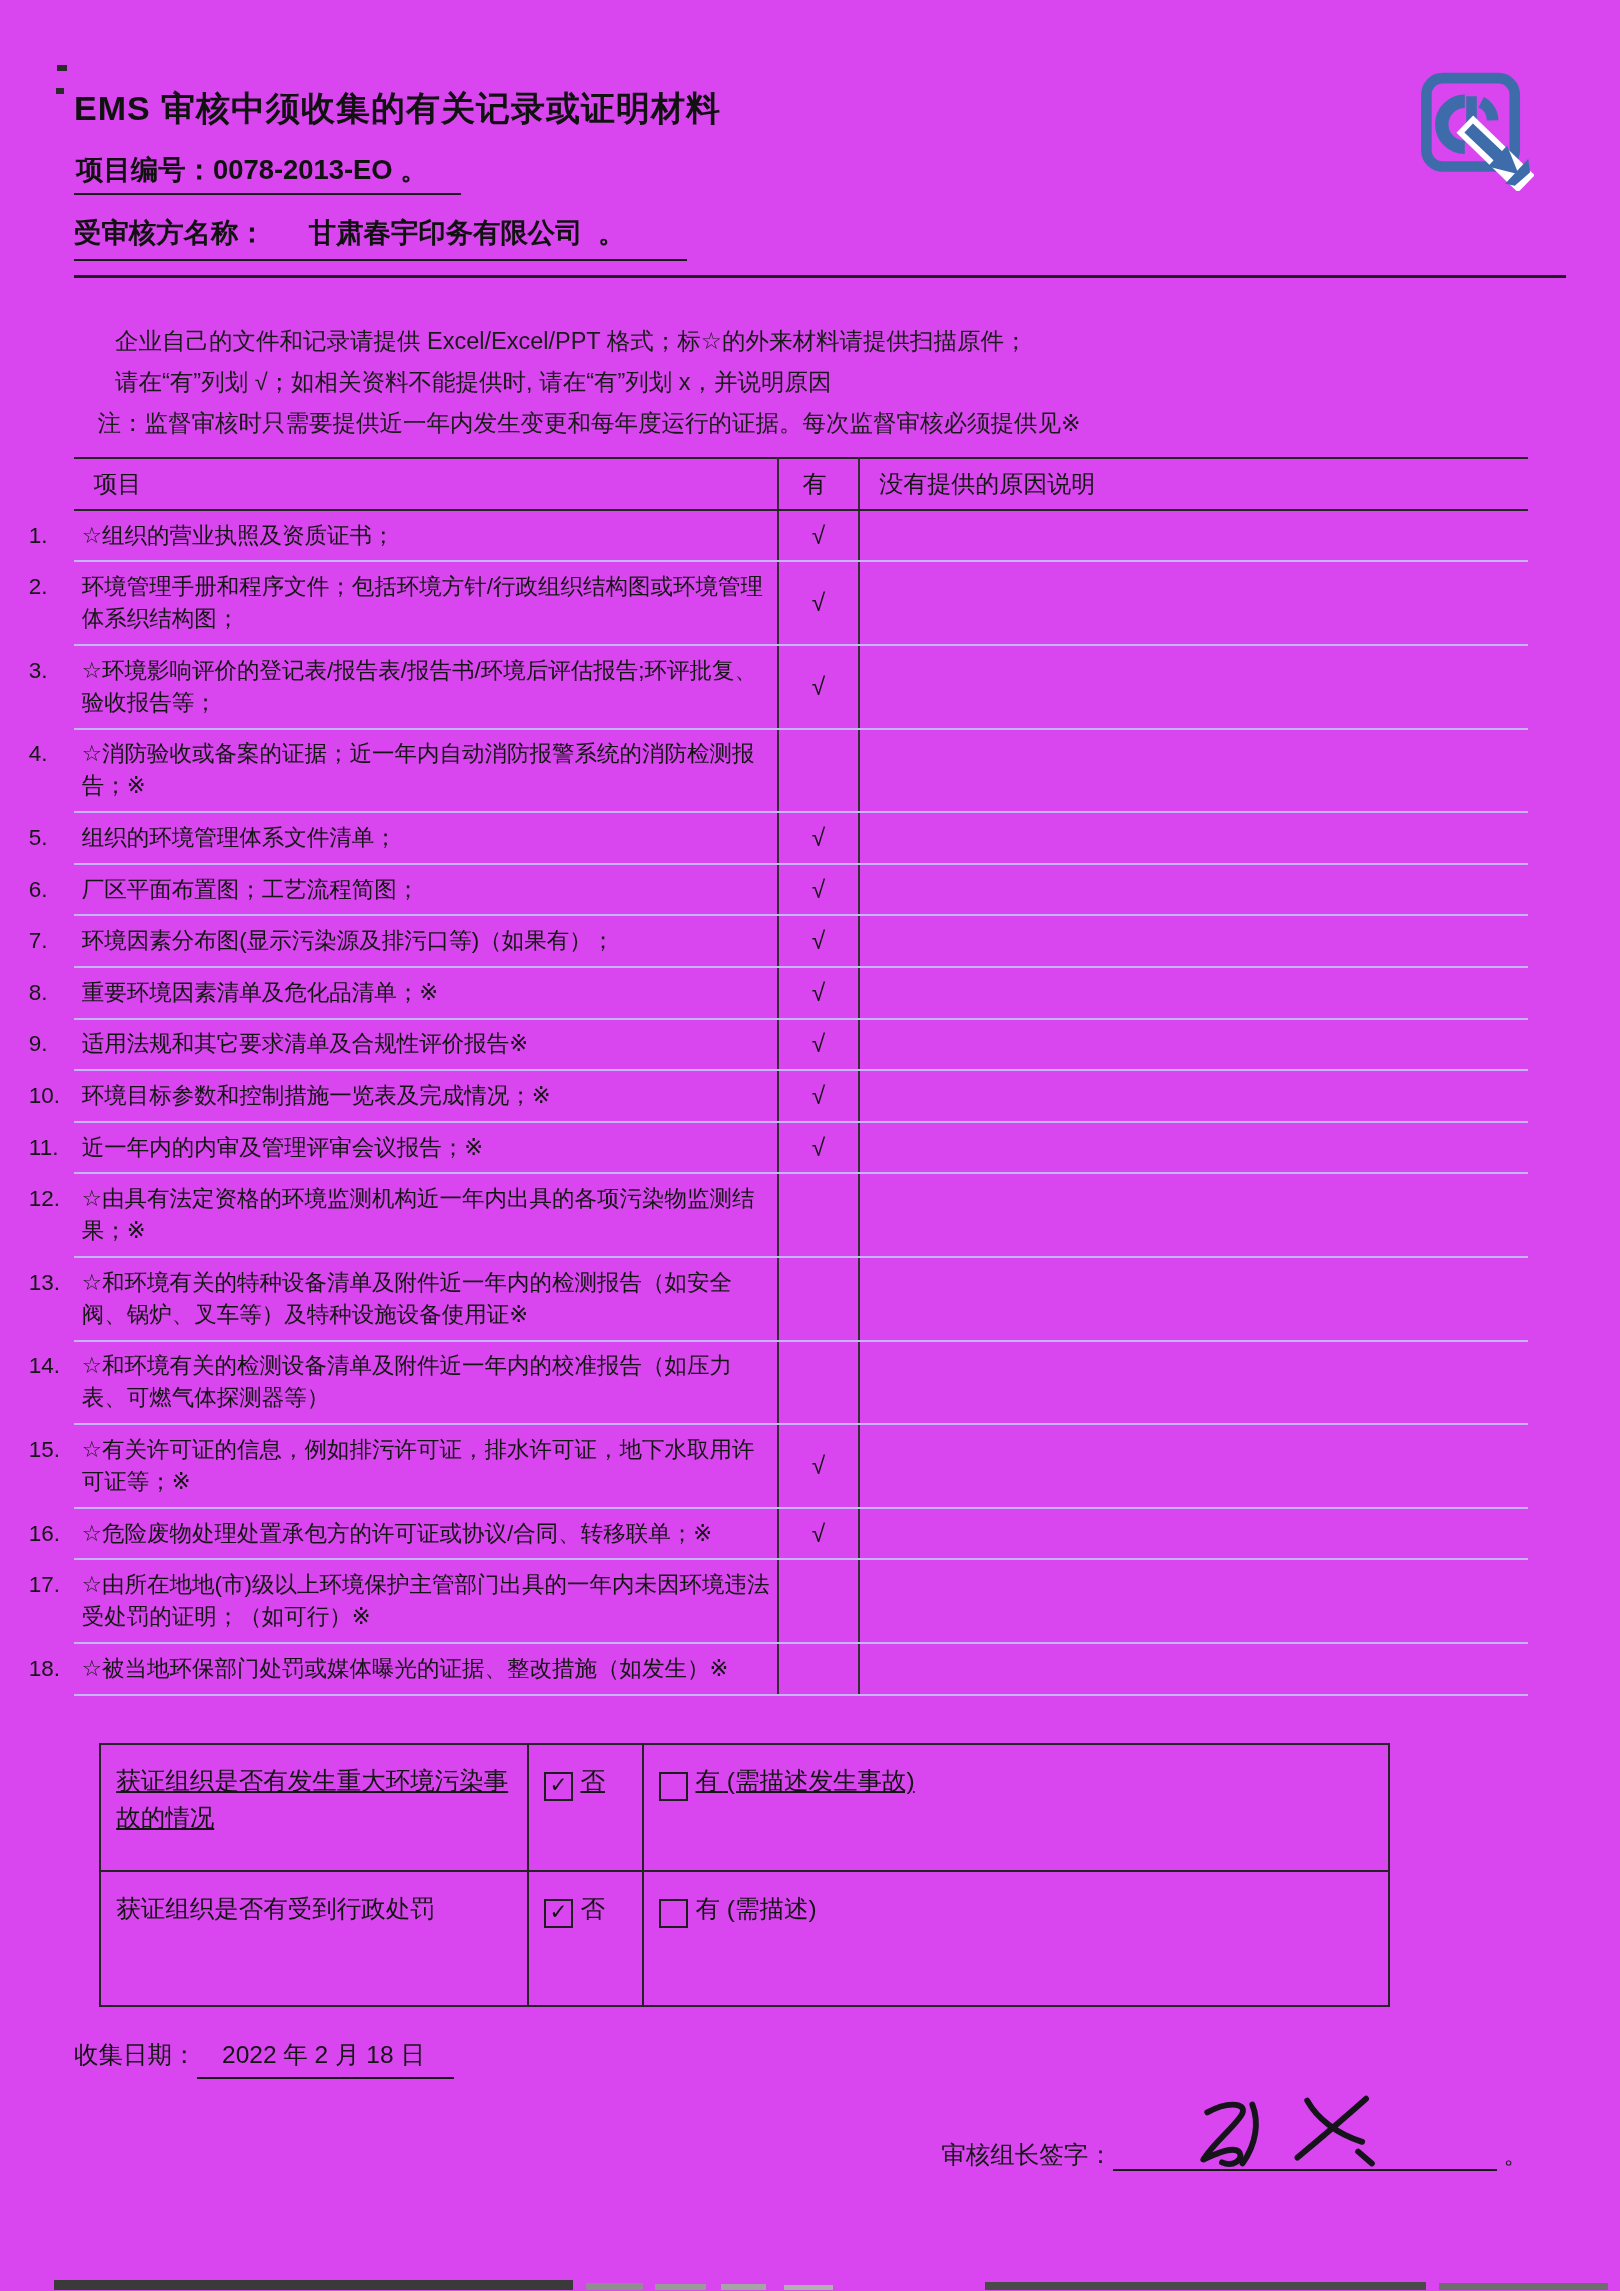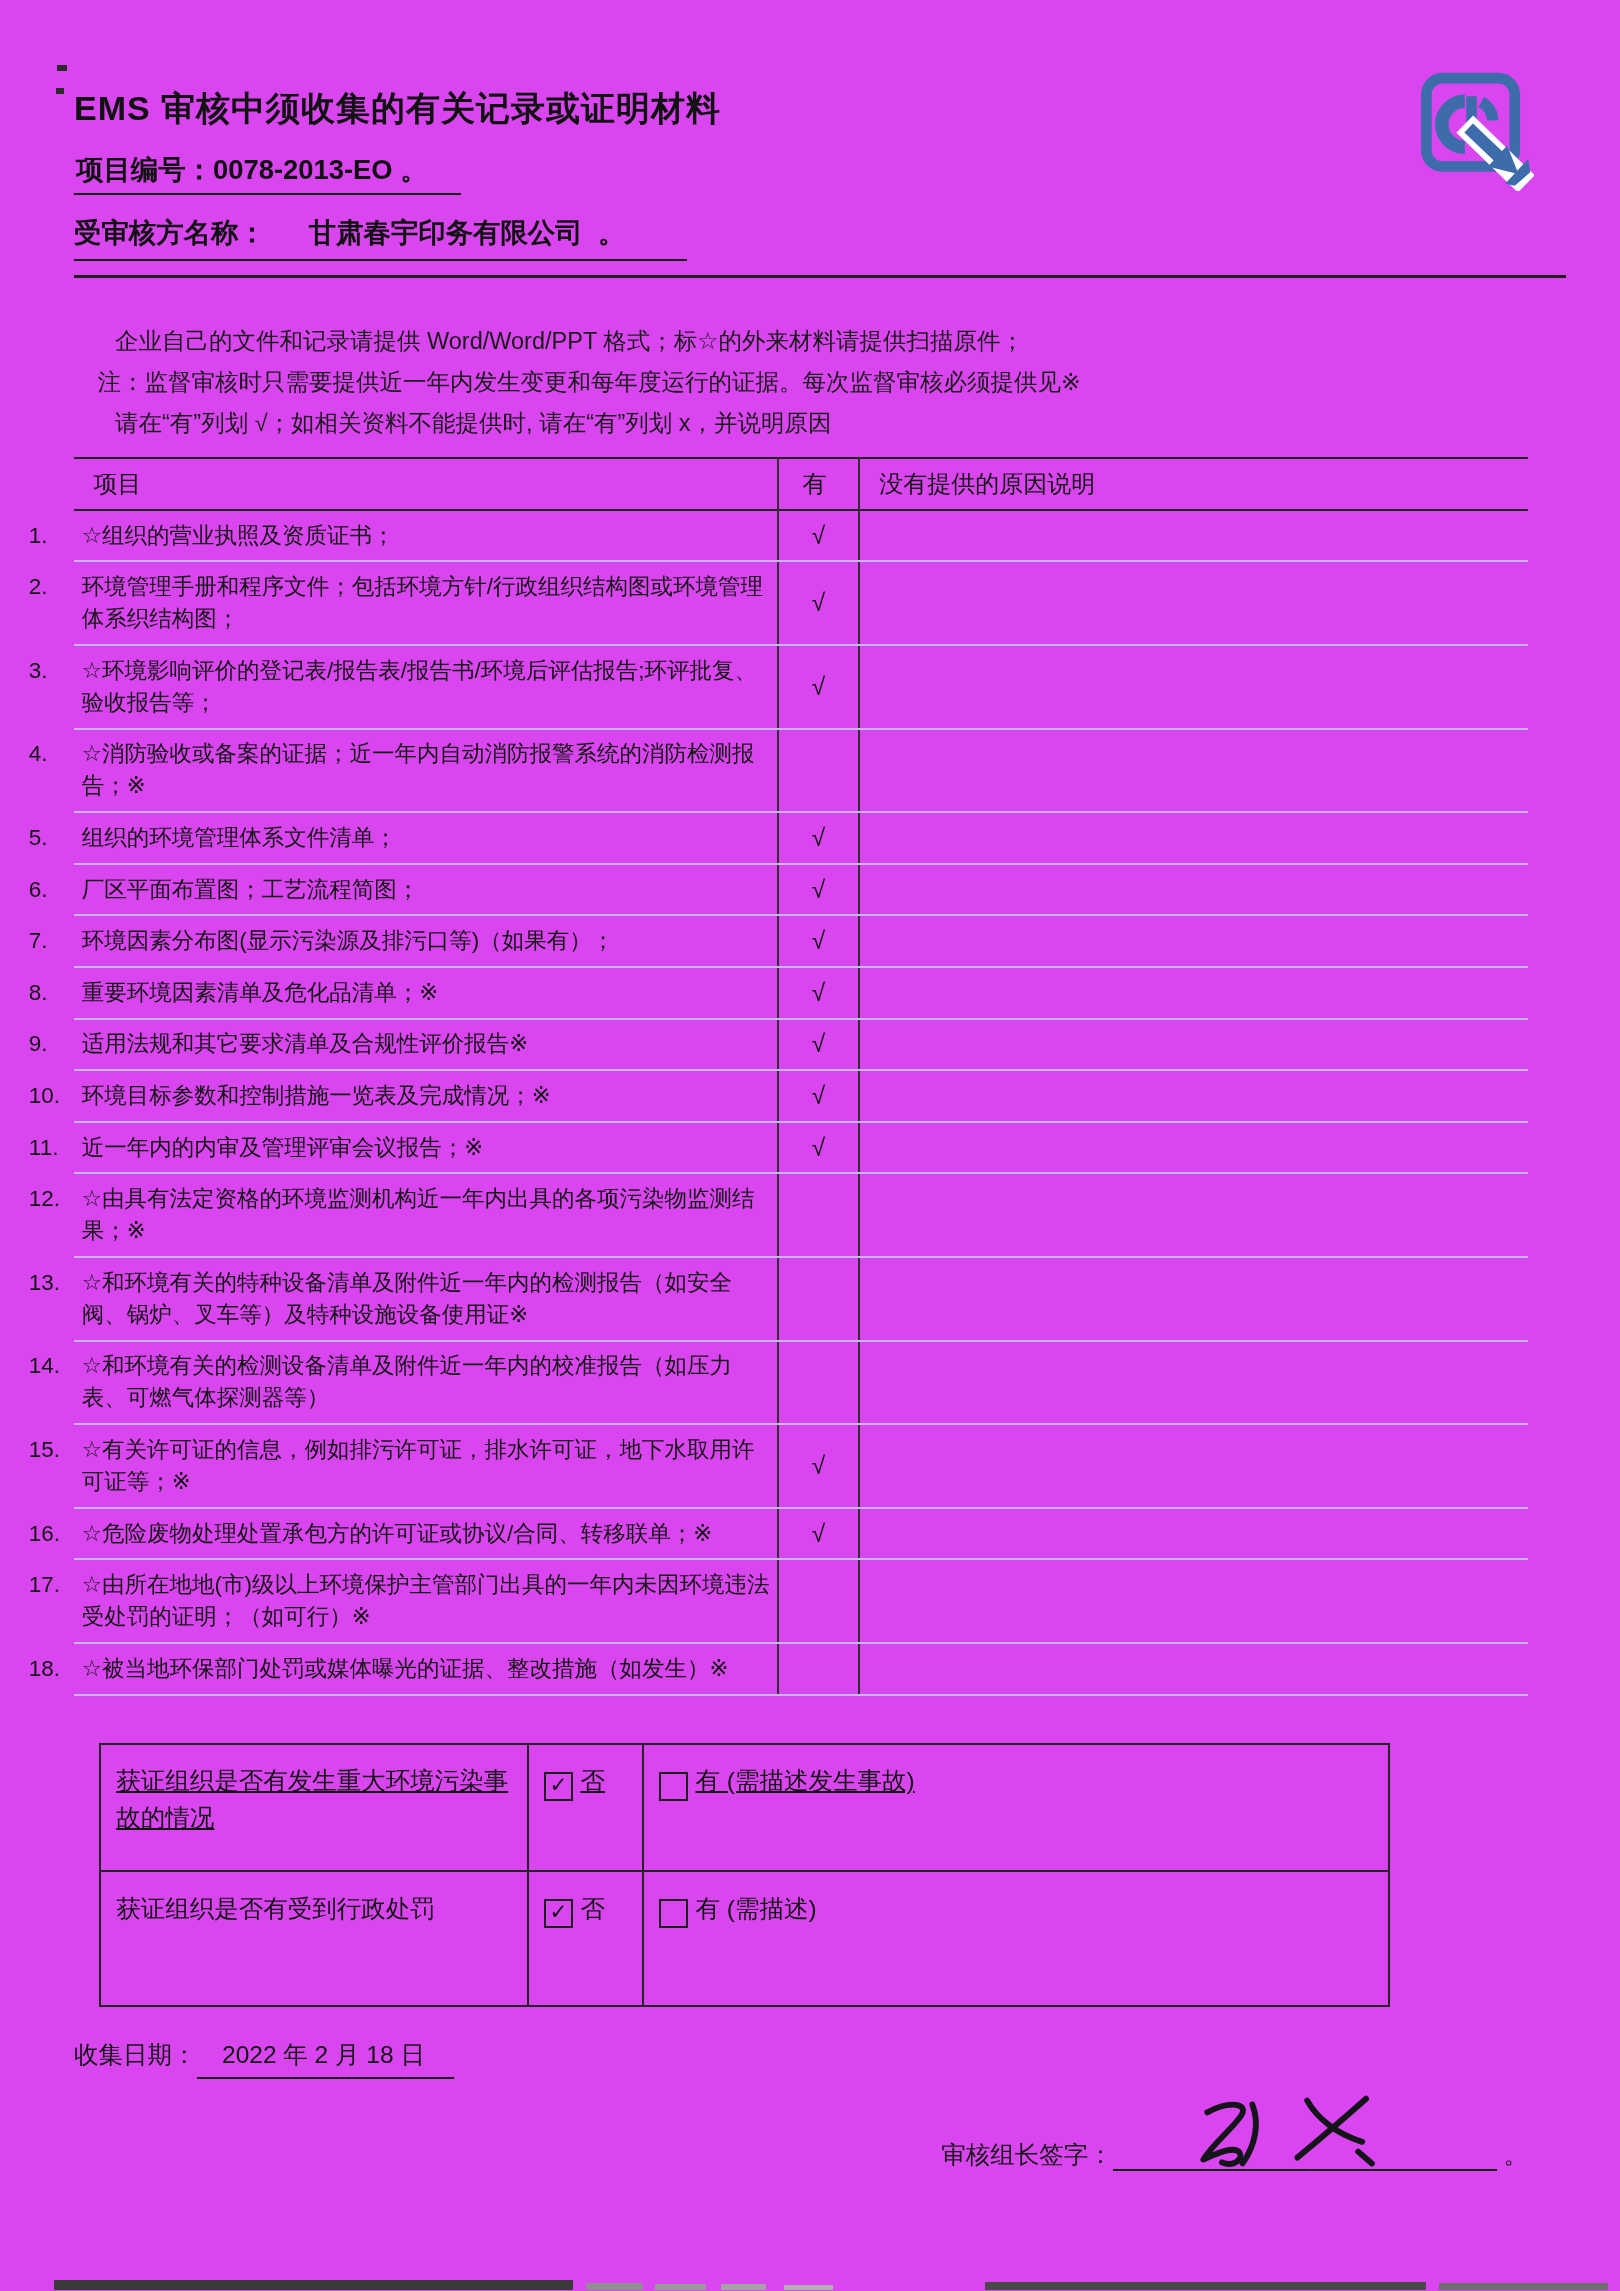--- a/index.html
+++ b/index.html
@@ -101,23 +101,23 @@
       </span>
     </div>
 
     <div class="field-line">
       <span class="lbl-u">受审核方名称：</span><span class="val-u"><span>甘肃春宇印务有限公司</span>&nbsp;&nbsp;<span>。</span></span>
     </div>
 
     <div class="rule"></div>
 
     <div class="instructions">
-      <div class="ins">企业自己的文件和记录请提供 Word/Word/PPT 格式；标☆的外来材料请提供扫描原件；</div>
+      <div class="ins">企业自己的文件和记录请提供 Excel/Excel/PPT 格式；标☆的外来材料请提供扫描原件；</div>
+      <div class="ins">请在“有”列划 √；如相关资料不能提供时, 请在“有”列划 x，并说明原因</div>
       <div class="ins note">注：监督审核时只需要提供近一年内发生变更和每年度运行的证据。每次监督审核必须提供见※</div>
-      <div class="ins">请在“有”列划 √；如相关资料不能提供时, 请在“有”列划 x，并说明原因</div>
     </div>
 
     <table class="main">
       <colgroup>
           <col class="c1">
           <col class="c2">
           <col class="c3">
         </colgroup>
       <thead>
         <tr>

